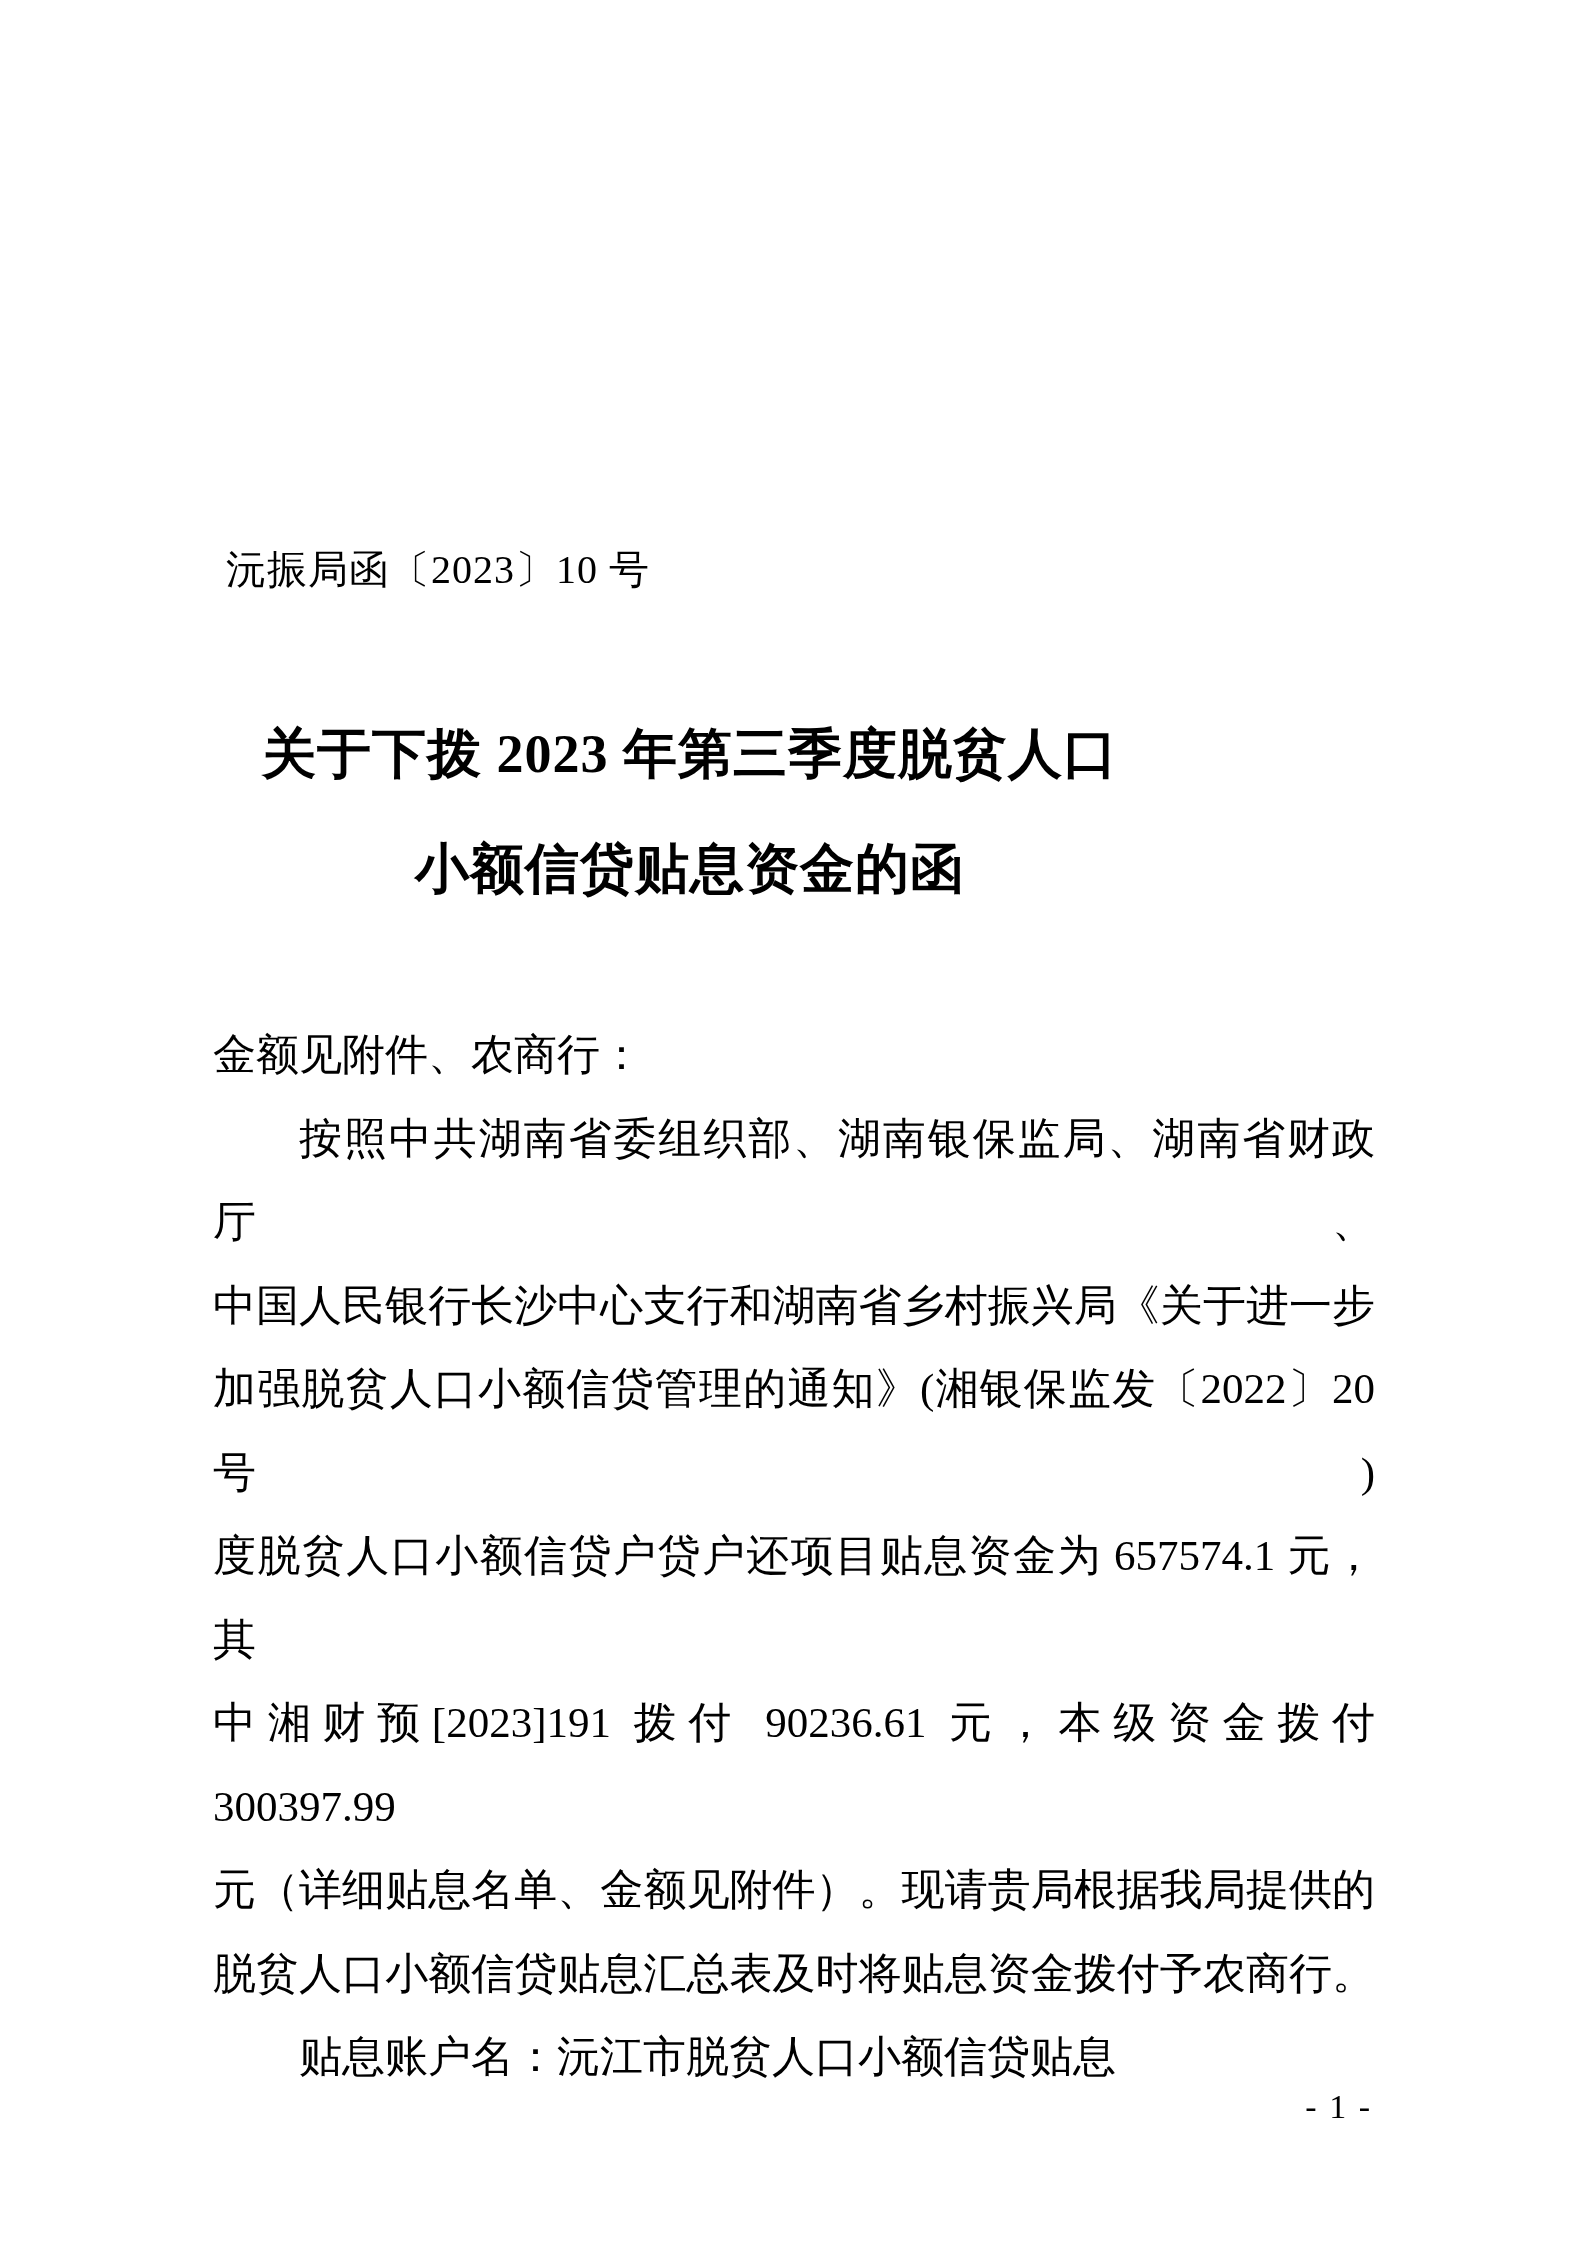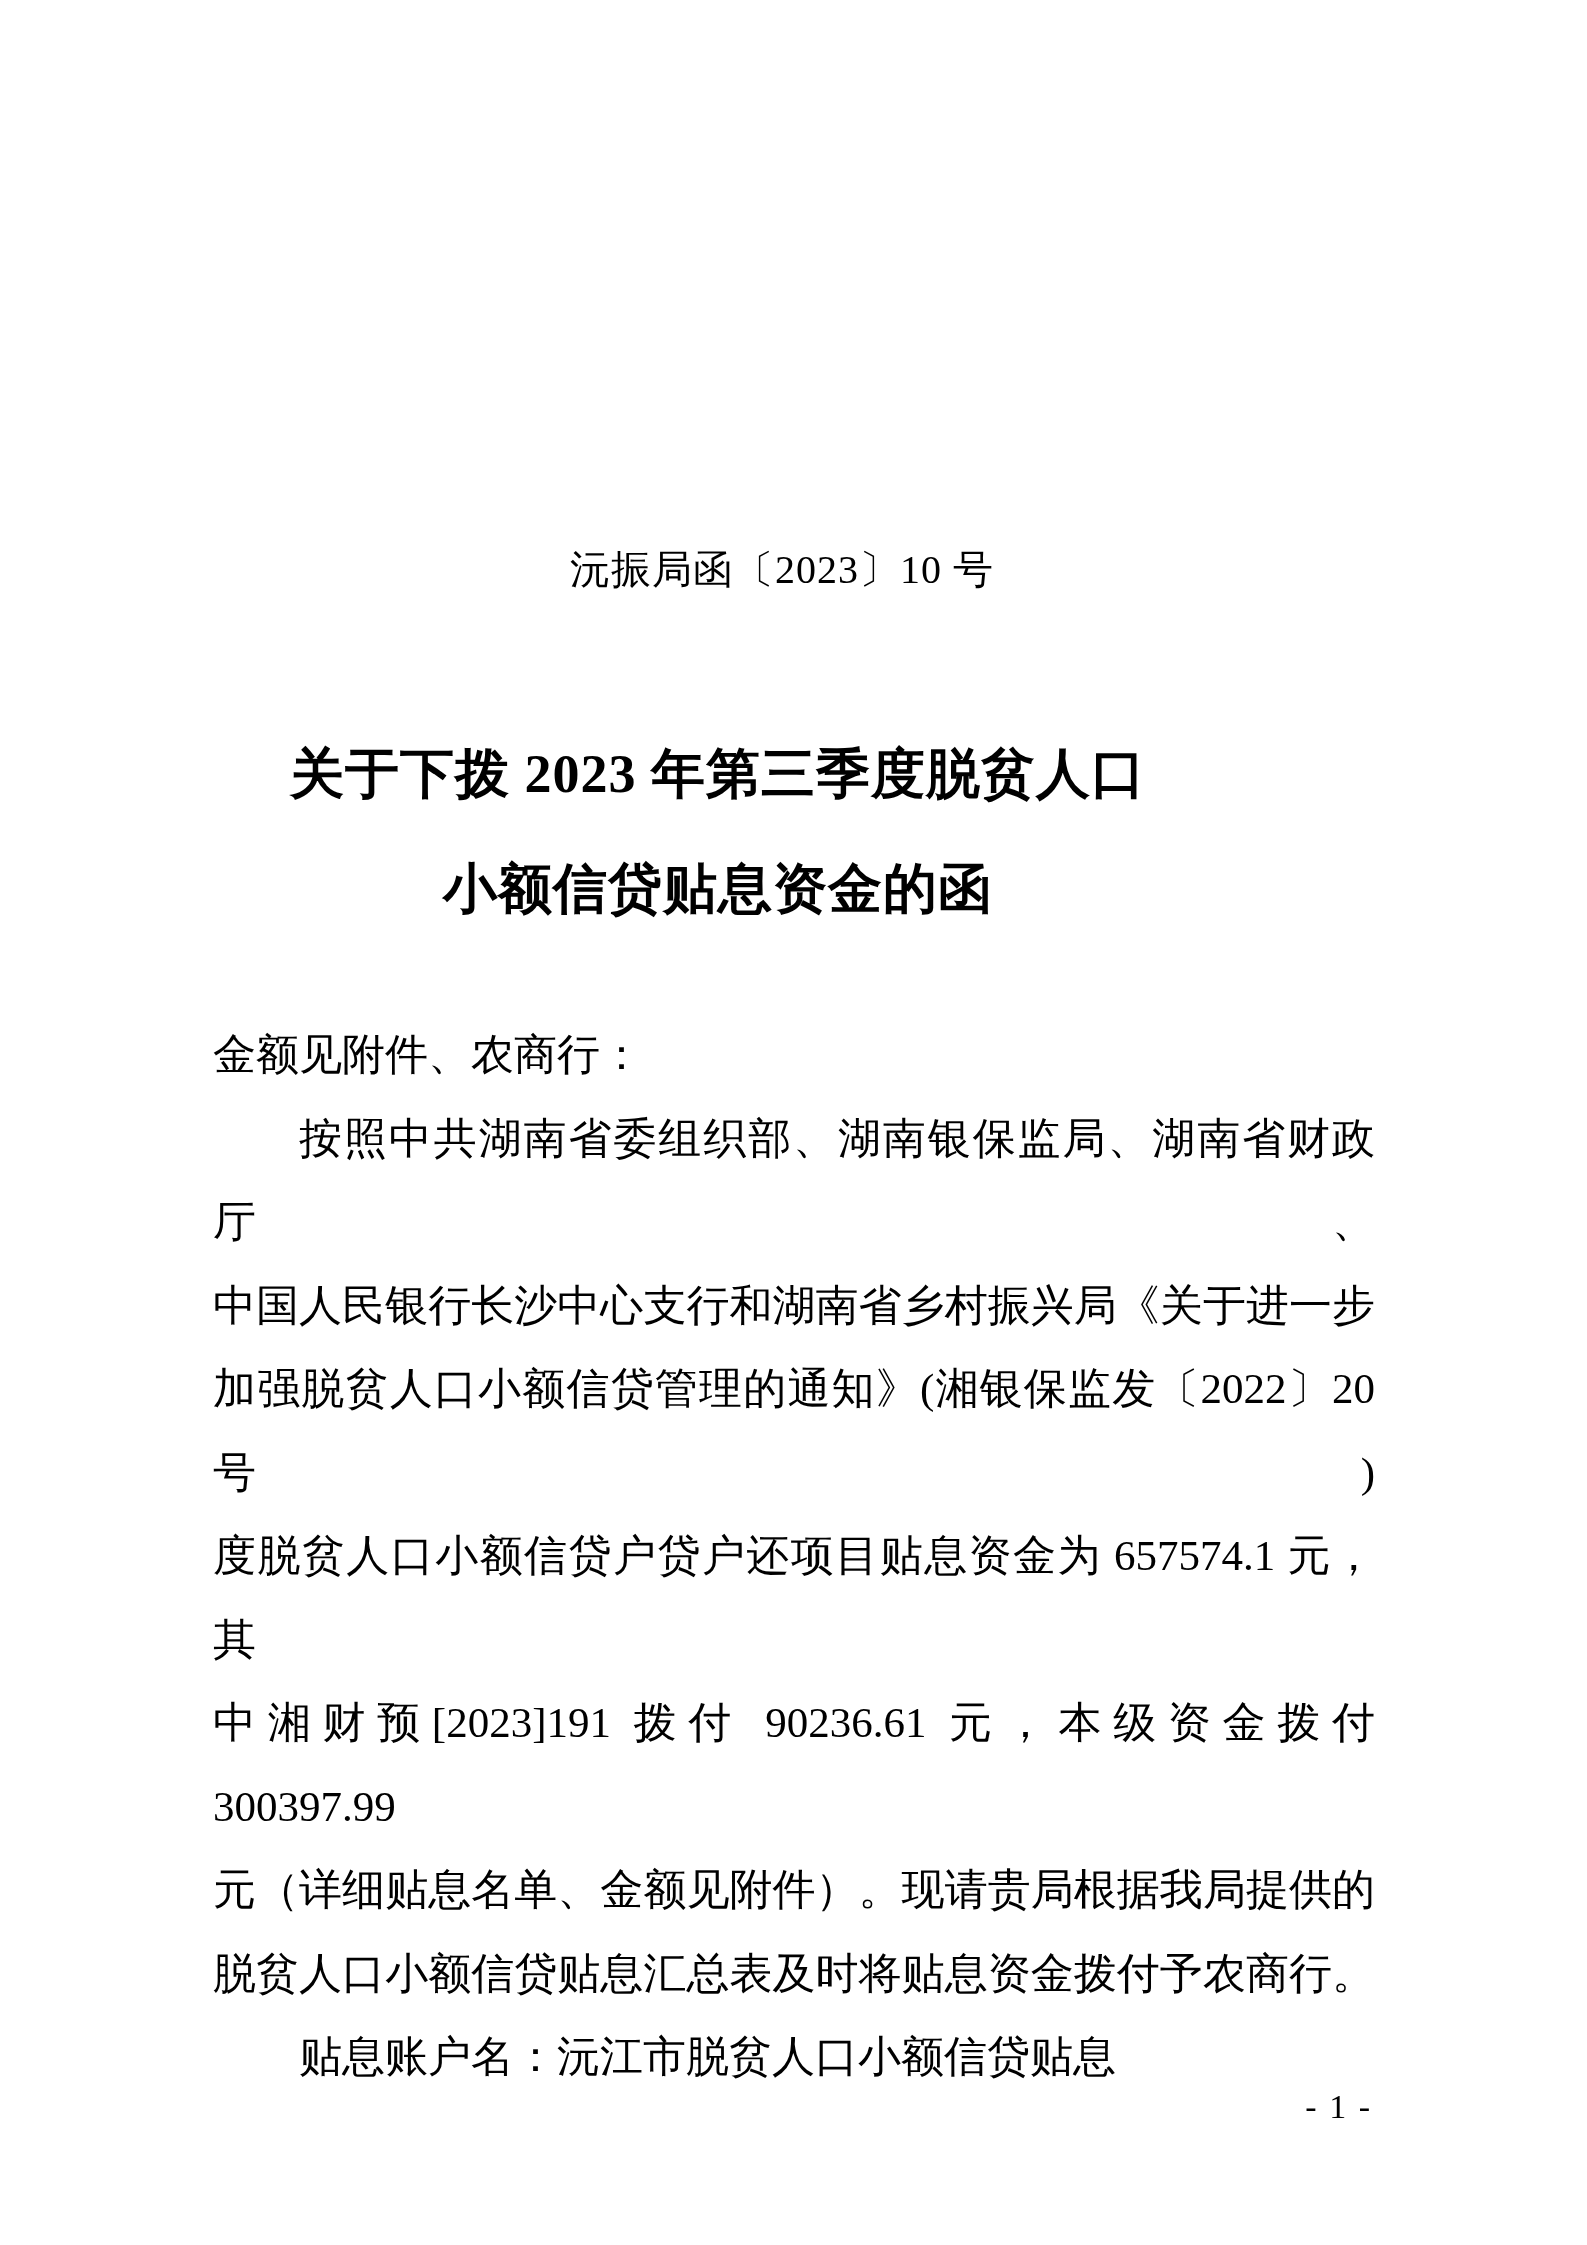--- a/index.html
+++ b/index.html
@@ -10,39 +10,38 @@
     height: 2245px;
     margin: 0 auto;
     background: #ffffff;
     color: #000000;
     font-family: "Liberation Serif", "DejaVu Serif", serif;
     overflow: hidden;
   }
   .doc-number {
     position: absolute;
     top: 545px;
-    left: 196px;
+    left: 226px;
     width: 1172px;
-    text-align: center;
+    text-align: left;
     font-size: 40px;
     line-height: 50px;
     letter-spacing: 1px;
     white-space: nowrap;
   }
   .title {
     position: absolute;
-    top: 717px;
+    top: 697px;
     left: 0;
     width: 1380px;
     text-align: center;
     font-weight: bold;
     font-size: 54px;
     line-height: 115px;
     letter-spacing: 1px;
-    margin-left: 28px;
   }
   .body-text {
     position: absolute;
     top: 1013px;
     left: 213px;
     width: 1162px;
     font-size: 43px;
     line-height: 83.5px;
   }
   .body-line {

